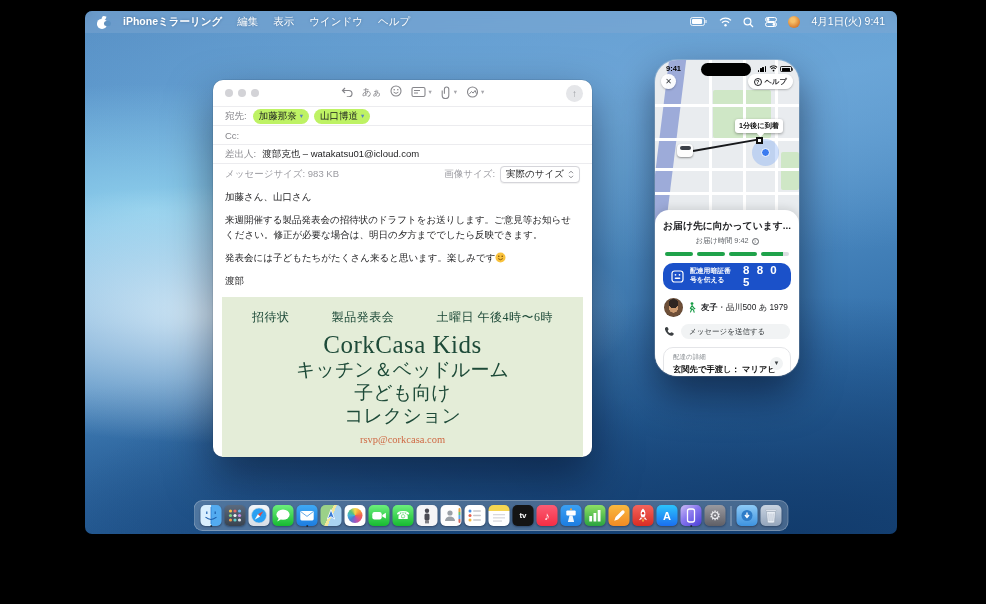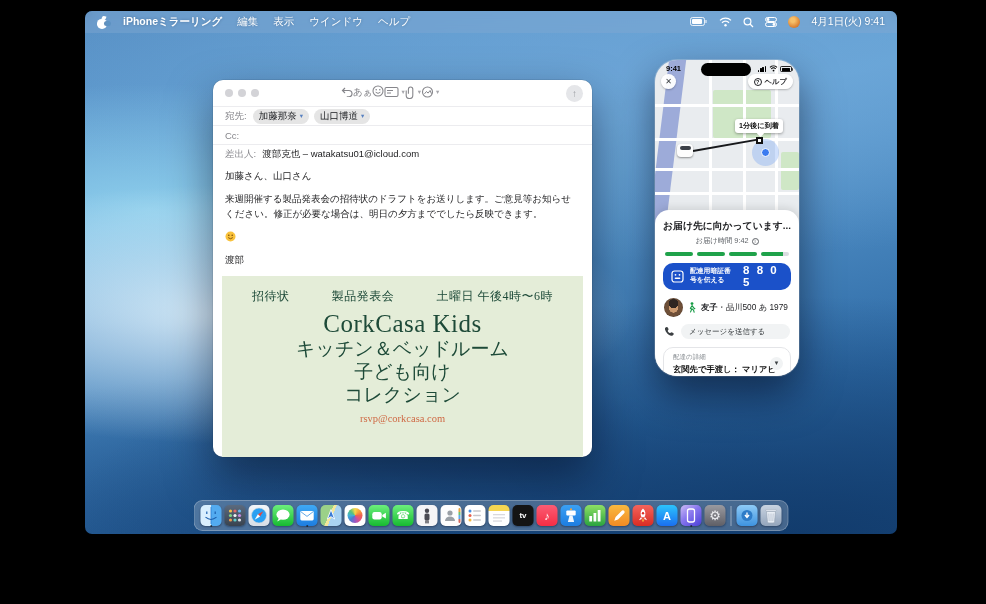--- a/index.html
+++ b/index.html
@@ -33,29 +33,29 @@
   .apple .leaf { position:absolute; left:4.5px; top:0; width:4px; height:3.5px; background:#fff; border-radius:60% 0 60% 0; transform:rotate(20deg); }
   .mb-ic svg { display:block; }
   .avatar-mb { width:12px; height:12px; border-radius:50%;
     background:radial-gradient(circle at 40% 35%, #f6c06a 20%, #e08a3a 60%, #b85f1f 100%); }
 
   
   .mailwin { position:absolute; left:128px; top:69px; width:379px; height:377px; background:#fff;
     border-radius:10px; box-shadow:0 20px 45px rgba(0,5,25,.5), 0 0 0 .5px rgba(0,0,0,.15); overflow:hidden; font-size:9.5px; color:#1d1d1f; }
   .mw-toolbar { height:26px; position:relative; }
   .tl { position:absolute; top:9px; width:8px; height:8px; border-radius:50%; background:#d3d3d7; }
-  .mw-icons { position:absolute; left:128px; top:5px; display:flex; align-items:center; gap:0; color:#86868b; }
+  .mw-icons { position:absolute; left:128px; top:5px; display:flex; align-items:center; gap:9px; color:#86868b; }
   .mw-icons .grp { display:flex; align-items:center; gap:2px; }
   .fmt { font-size:9.5px; color:#86868b; }
   .chev { font-size:6.5px; color:#a6a6ab; }
   .send-btn { position:absolute; right:9px; top:5px; width:17px; height:17px; border-radius:50%;
     background:#e5e6e9; color:#97999f; font-size:10px; display:flex; align-items:center; justify-content:center; }
   .mw-row { display:flex; align-items:center; height:19px; padding:0 12px; border-top:1px solid #ececef; }
   .mw-row .lbl { color:#86868b; margin-right:6px; white-space:nowrap; }
-  .pill { display:inline-flex; align-items:center; gap:3px; background:#e5e5e5; border-radius:8px;
+  .pill { display:inline-flex; align-items:center; gap:3px; background:#bef264; border-radius:8px;
     padding:1px 6px; margin-right:5px; color:#16181c; }
   .pill .chev { color:#5780c0; }
   .sizebar { height:21px; display:flex; align-items:center; padding:0 12px; border-top:1px solid #ececef; color:#9a9aa0; }
   .sizebar .right { margin-left:auto; display:flex; align-items:center; gap:5px; }
   .selectbox { display:flex; align-items:center; gap:4px; border:1px solid #d5d5da; border-radius:4px;
     padding:1px 5px; color:#1d1d1f; background:#fff; box-shadow:0 .5px 1px rgba(0,0,0,.06); }
   .mw-body { padding:6px 12px 0; line-height:1.5; }
   .mw-body p { margin-bottom:9px; }
   .emoji-svg { vertical-align:-2px; }
   .sr { position:absolute; width:1px; height:1px; overflow:hidden; clip-path:inset(50%); }
@@ -284,26 +284,38 @@
           <span class="chev">▾</span>
         </span>
       </div>
       <div class="mw-row">
         <span class="lbl">Cc:</span>
       </div>
       <div class="mw-row">
         <span class="lbl">差出人:</span>
         <span>渡部克也 – watakatsu01@icloud.com</span>
       </div>
+      <div class="sizebar">
+        <span>メッセージサイズ: 983 KB</span>
+        <span class="right">
+          <span class="lbl">画像サイズ:</span>
+          <span class="selectbox">
+            <span>実際のサイズ</span>
+            <svg width="6" height="9" viewBox="0 0 6 9">
+                <path d="M1 3.2 L3 1.2 L5 3.2 M1 5.8 L3 7.8 L5 5.8" fill="none" stroke="#86868b" stroke-width="1"></path>
+              </svg>
+          </span>
+        </span>
+      </div>
 
       <div class="mw-body">
         <p>加藤さん、山口さん</p>
         <p>来週開催する製品発表会の招待状のドラフトをお送りします。ご意見等お知らせください。修正が必要な場合は、明日の夕方まででしたら反映できます。</p>
         <p>
-          <svg class="emoji-svg" width="11" height="11" viewBox="0 0 11 11">
+          <span>発表会には子どもたちがたくさん来ると思います。楽しみです</span><svg class="emoji-svg" width="11" height="11" viewBox="0 0 11 11">
               <circle cx="5.5" cy="5.5" r="5" fill="#f9c23c"></circle>
               <circle cx="3.8" cy="4.3" r=".8" fill="#7a4d05"></circle>
               <circle cx="7.2" cy="4.3" r=".8" fill="#7a4d05"></circle>
               <path d="M3.2 6.6 q2.3 2.3 4.6 0" stroke="#7a4d05" fill="none" stroke-width=".9"></path>
             </svg><span class="sr">😊</span>
         </p>
         <p>渡部</p>
       </div>
 
       <div class="invite">

